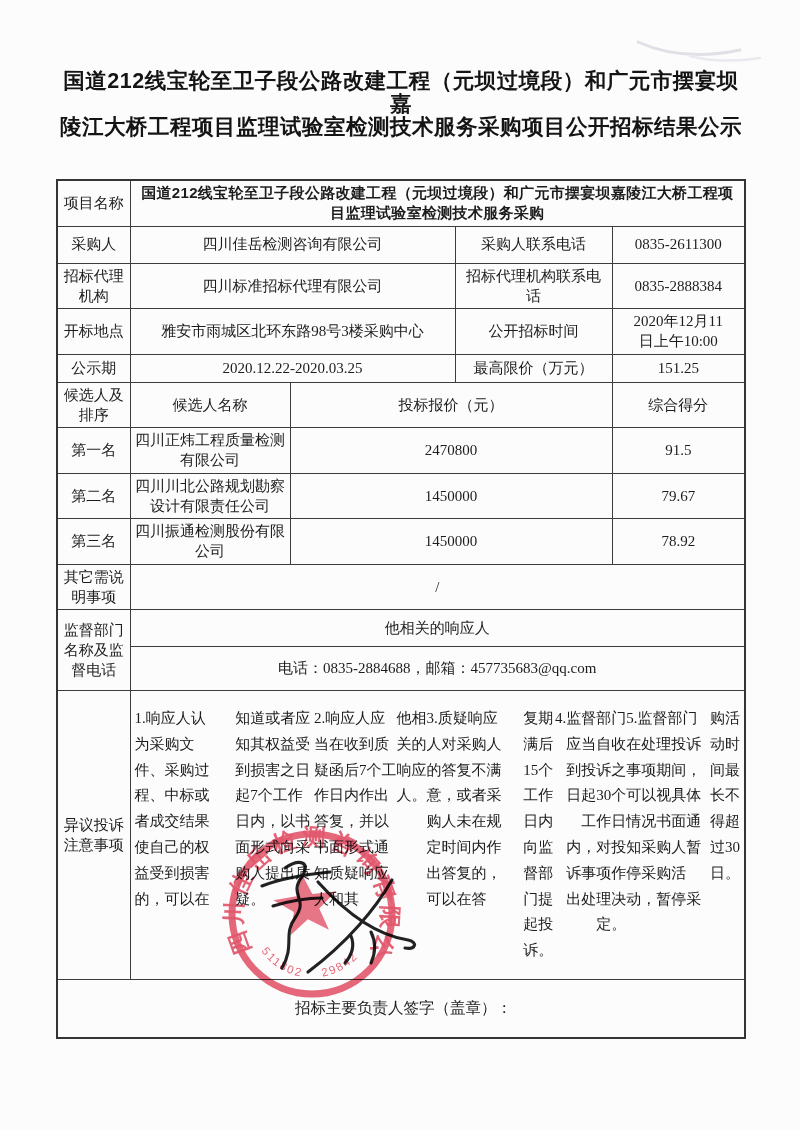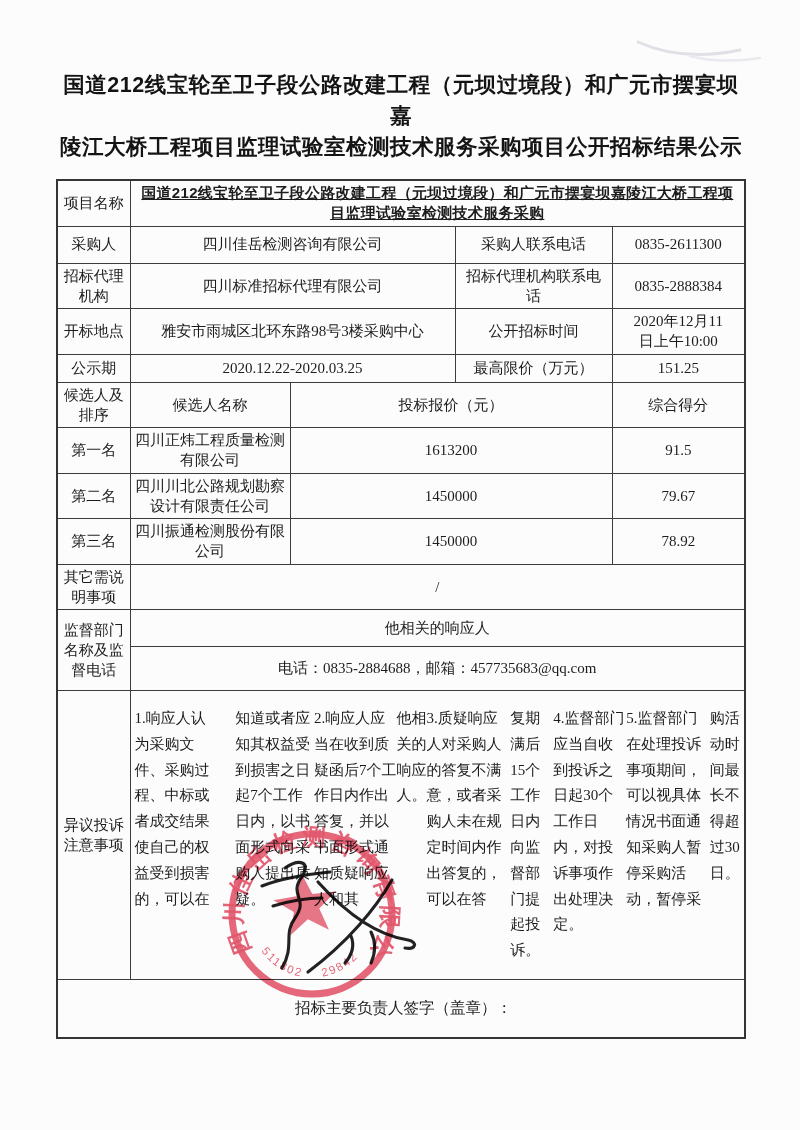--- a/index.html
+++ b/index.html
@@ -4,42 +4,42 @@
 <style>
   html,body{margin:0;padding:0;background:#e8e8ea;}
   .page{
     position:relative; width:800px; height:1130px; margin:0 auto;
     background:#fcfcfd; overflow:hidden;
     font-family:"Liberation Serif", serif; color:#1e1e1e;
   }
   .doc-title{
     position:absolute; top:70px; left:56px; width:690px;
     text-align:center; font-family:"Liberation Sans", sans-serif;
-    font-weight:bold; font-size:21.5px; line-height:31px;
+    font-weight:bold; font-size:21.5px; line-height:23px;
     white-space:pre-line; color:#141414; letter-spacing:.5px;
   }
   table.doc{
     position:absolute; top:142px; left:56px; width:688px;
     border-collapse:collapse; table-layout:fixed;
     border:2.5px solid #353535;
     margin-top:37px;
   }
   table.doc td{
     border:1.6px solid #3c3c3c;
     text-align:center; vertical-align:middle;
     font-size:15px; line-height:1.35; padding:2px 4px;
     color:#1c1c1c;
   }
   .pre{white-space:pre-line;}
-  .boldcell{font-family:"Liberation Sans", sans-serif; font-weight:bold; letter-spacing:.3px;text-decoration:underline;}
+  .boldcell{font-family:"Liberation Sans", sans-serif; font-weight:bold; letter-spacing:.3px;}
   .complaint-cell{padding:8px 12px 8px 14px;}
   .complaint{display:flex; flex-direction:row; justify-content:center; height:100%; font-size:15px; line-height:25.8px;}
   .ln-l{text-align:left;}
   .ln-i{text-align:left; padding-left:17px;}
-  .ln-c{text-align:left;}
+  .ln-c{text-align:right;}
   .sig-cell{text-align:left; padding-left:9px !important; font-size:15.5px !important;}
   .stamp{position:absolute; left:202px; top:804px; mix-blend-mode:multiply; opacity:.93; pointer-events:none;}
   .signature{position:absolute; left:238px; top:836px; mix-blend-mode:multiply; opacity:.95; pointer-events:none;}
   .scan-artifact{position:absolute; left:630px; top:16px; pointer-events:none;}
 </style>
 </head>
 <body>
 
 <div class="page">
 
@@ -103,21 +103,21 @@
 排序</td>
       <td>候选人名称</td>
       <td colspan="2">投标报价（元）</td>
       <td>综合得分</td>
     </tr>
 
     <tr style="height:42px">
       <td>第一名</td>
       <td class="pre">四川正炜工程质量检测
 有限公司</td>
-      <td colspan="2">1613200</td>
+      <td colspan="2">2470800</td>
       <td>91.5</td>
     </tr>
 
     <tr style="height:42px">
       <td>第二名</td>
       <td class="pre">四川川北公路规划勘察
 设计有限责任公司</td>
       <td colspan="2">1450000</td>
       <td>79.67</td>
     </tr>

